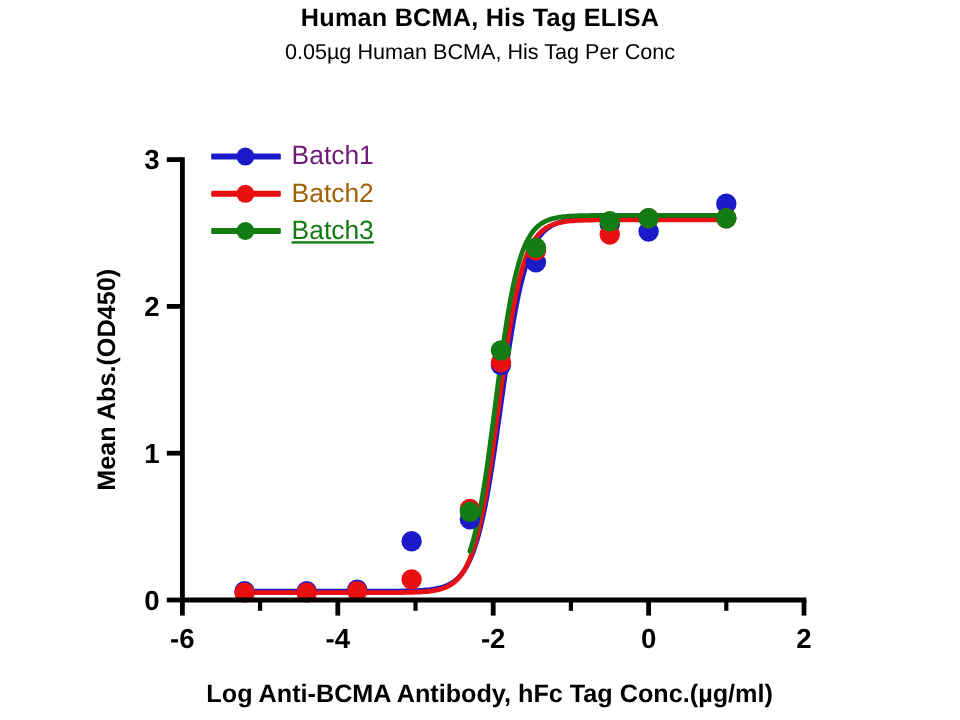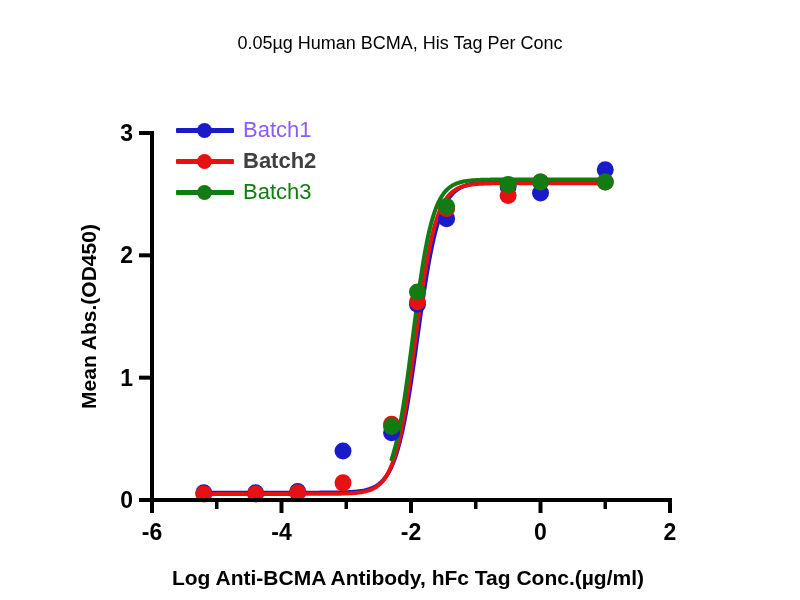--- a/index.html
+++ b/index.html
@@ -47,20 +47,21 @@
   .legend-glyph .lg-dot{
     position:absolute;left:21px;top:3px;width:15px;height:15px;border-radius:50%;
   }
   .legend-label{font-size:22px;font-weight:normal;line-height:1;}
 </style>
 </head>
 <body>
 
 <div id="root">
 
+  <div class="title">Human BCMA, His Tag ELISA</div>
   <div class="subtitle">0.05µg Human BCMA, His Tag Per Conc</div>
 
   <div class="plotwrap">
     <svg class="canvas" width="800" height="600">
       <g id="curves">
           <path d="M 203.80 492.66 L 205.62 492.66 L 207.45 492.66 L 209.27 492.66 L 211.10 492.66 L 212.92 492.66 L 214.75 492.66 L 216.57 492.66 L 218.40 492.66 L 220.22 492.66 L 222.05 492.66 L 223.87 492.66 L 225.70 492.66 L 227.52 492.66 L 229.35 492.66 L 231.17 492.66 L 233.00 492.66 L 234.82 492.66 L 236.65 492.66 L 238.47 492.66 L 240.30 492.66 L 242.12 492.66 L 243.94 492.66 L 245.77 492.66 L 247.59 492.66 L 249.42 492.66 L 251.24 492.66 L 253.07 492.66 L 254.89 492.66 L 256.72 492.66 L 258.54 492.66 L 260.37 492.66 L 262.19 492.66 L 264.02 492.66 L 265.84 492.66 L 267.67 492.66 L 269.49 492.66 L 271.32 492.66 L 273.14 492.66 L 274.97 492.66 L 276.79 492.66 L 278.62 492.66 L 280.44 492.66 L 282.27 492.66 L 284.09 492.66 L 285.91 492.66 L 287.74 492.66 L 289.56 492.66 L 291.39 492.66 L 293.21 492.66 L 295.04 492.66 L 296.86 492.66 L 298.69 492.65 L 300.51 492.65 L 302.34 492.65 L 304.16 492.65 L 305.99 492.65 L 307.81 492.65 L 309.64 492.65 L 311.46 492.64 L 313.29 492.64 L 315.11 492.64 L 316.94 492.63 L 318.76 492.63 L 320.59 492.62 L 322.41 492.61 L 324.24 492.60 L 326.06 492.59 L 327.88 492.58 L 329.71 492.57 L 331.53 492.55 L 333.36 492.53 L 335.18 492.51 L 337.01 492.48 L 338.83 492.44 L 340.66 492.40 L 342.48 492.36 L 344.31 492.30 L 346.13 492.24 L 347.96 492.16 L 349.78 492.07 L 351.61 491.96 L 353.43 491.83 L 355.26 491.68 L 357.08 491.50 L 358.91 491.28 L 360.73 491.03 L 362.56 490.74 L 364.38 490.38 L 366.20 489.97 L 368.03 489.48 L 369.85 488.90 L 371.68 488.22 L 373.50 487.42 L 375.33 486.48 L 377.15 485.37 L 378.98 484.06 L 380.80 482.53 L 382.63 480.74 L 384.45 478.65 L 386.28 476.21 L 388.10 473.38 L 389.93 470.09 L 391.75 466.30 L 393.58 461.93 L 395.40 456.94 L 397.23 451.24 L 399.05 444.81 L 400.88 437.57 L 402.70 429.50 L 404.52 420.59 L 406.35 410.83 L 408.17 400.26 L 410.00 388.95 L 411.82 376.98 L 413.65 364.49 L 415.47 351.63 L 417.30 338.56 L 419.12 325.48 L 420.95 312.56 L 422.77 299.99 L 424.60 287.91 L 426.42 276.46 L 428.25 265.75 L 430.07 255.83 L 431.90 246.75 L 433.72 238.52 L 435.55 231.13 L 437.37 224.54 L 439.20 218.70 L 441.02 213.58 L 442.85 209.09 L 444.67 205.19 L 446.49 201.81 L 448.32 198.89 L 450.14 196.38 L 451.97 194.23 L 453.79 192.38 L 455.62 190.81 L 457.44 189.46 L 459.27 188.32 L 461.09 187.34 L 462.92 186.52 L 464.74 185.81 L 466.57 185.22 L 468.39 184.71 L 470.22 184.28 L 472.04 183.92 L 473.87 183.61 L 475.69 183.35 L 477.52 183.14 L 479.34 182.95 L 481.17 182.79 L 482.99 182.66 L 484.82 182.55 L 486.64 182.45 L 488.46 182.37 L 490.29 182.30 L 492.11 182.25 L 493.94 182.20 L 495.76 182.16 L 497.59 182.12 L 499.41 182.09 L 501.24 182.07 L 503.06 182.05 L 504.89 182.03 L 506.71 182.01 L 508.54 182.00 L 510.36 181.99 L 512.19 181.98 L 514.01 181.97 L 515.84 181.97 L 517.66 181.96 L 519.49 181.96 L 521.31 181.95 L 523.14 181.95 L 524.96 181.95 L 526.78 181.95 L 528.61 181.94 L 530.43 181.94 L 532.26 181.94 L 534.08 181.94 L 535.91 181.94 L 537.73 181.94 L 539.56 181.94 L 541.38 181.94 L 543.21 181.94 L 545.03 181.94 L 546.86 181.94 L 548.68 181.94 L 550.51 181.93 L 552.33 181.93 L 554.16 181.93 L 555.98 181.93 L 557.81 181.93 L 559.63 181.93 L 561.46 181.93 L 563.28 181.93 L 565.11 181.93 L 566.93 181.93 L 568.75 181.93 L 570.58 181.93 L 572.40 181.93 L 574.23 181.93 L 576.05 181.93 L 577.88 181.93 L 579.70 181.93 L 581.53 181.93 L 583.35 181.93 L 585.18 181.93 L 587.00 181.93 L 588.83 181.93 L 590.65 181.93 L 592.48 181.93 L 594.30 181.93 L 596.13 181.93 L 597.95 181.93 L 599.78 181.93 L 601.60 181.93 L 603.43 181.93 L 605.25 181.93" class="series-line" stroke="#1a1ac8"></path>
           <path d="M 203.80 493.88 L 205.62 493.88 L 207.45 493.88 L 209.27 493.88 L 211.10 493.88 L 212.92 493.88 L 214.75 493.88 L 216.57 493.88 L 218.40 493.88 L 220.22 493.88 L 222.05 493.88 L 223.87 493.88 L 225.70 493.88 L 227.52 493.88 L 229.35 493.88 L 231.17 493.88 L 233.00 493.88 L 234.82 493.88 L 236.65 493.88 L 238.47 493.88 L 240.30 493.88 L 242.12 493.88 L 243.94 493.88 L 245.77 493.88 L 247.59 493.88 L 249.42 493.88 L 251.24 493.88 L 253.07 493.88 L 254.89 493.88 L 256.72 493.88 L 258.54 493.88 L 260.37 493.88 L 262.19 493.88 L 264.02 493.88 L 265.84 493.88 L 267.67 493.88 L 269.49 493.88 L 271.32 493.88 L 273.14 493.88 L 274.97 493.88 L 276.79 493.88 L 278.62 493.88 L 280.44 493.88 L 282.27 493.88 L 284.09 493.88 L 285.91 493.88 L 287.74 493.88 L 289.56 493.88 L 291.39 493.88 L 293.21 493.88 L 295.04 493.88 L 296.86 493.88 L 298.69 493.88 L 300.51 493.88 L 302.34 493.88 L 304.16 493.88 L 305.99 493.87 L 307.81 493.87 L 309.64 493.87 L 311.46 493.87 L 313.29 493.87 L 315.11 493.86 L 316.94 493.86 L 318.76 493.85 L 320.59 493.85 L 322.41 493.84 L 324.24 493.83 L 326.06 493.83 L 327.88 493.81 L 329.71 493.80 L 331.53 493.79 L 333.36 493.77 L 335.18 493.74 L 337.01 493.72 L 338.83 493.69 L 340.66 493.65 L 342.48 493.60 L 344.31 493.55 L 346.13 493.49 L 347.96 493.41 L 349.78 493.32 L 351.61 493.21 L 353.43 493.09 L 355.26 492.93 L 357.08 492.75 L 358.91 492.54 L 360.73 492.28 L 362.56 491.98 L 364.38 491.61 L 366.20 491.18 L 368.03 490.67 L 369.85 490.06 L 371.68 489.34 L 373.50 488.49 L 375.33 487.47 L 377.15 486.28 L 378.98 484.86 L 380.80 483.19 L 382.63 481.23 L 384.45 478.92 L 386.28 476.22 L 388.10 473.07 L 389.93 469.39 L 391.75 465.14 L 393.58 460.23 L 395.40 454.60 L 397.23 448.18 L 399.05 440.92 L 400.88 432.78 L 402.70 423.72 L 404.52 413.75 L 406.35 402.89 L 408.17 391.23 L 410.00 378.85 L 411.82 365.89 L 413.65 352.53 L 415.47 338.96 L 417.30 325.38 L 419.12 312.00 L 420.95 299.01 L 422.77 286.59 L 424.60 274.88 L 426.42 263.97 L 428.25 253.94 L 430.07 244.82 L 431.90 236.62 L 433.72 229.30 L 435.55 222.83 L 437.37 217.15 L 439.20 212.20 L 441.02 207.90 L 442.85 204.20 L 444.67 201.01 L 446.49 198.28 L 448.32 195.95 L 450.14 193.96 L 451.97 192.28 L 453.79 190.85 L 455.62 189.64 L 457.44 188.61 L 459.27 187.75 L 461.09 187.02 L 462.92 186.41 L 464.74 185.89 L 466.57 185.45 L 468.39 185.09 L 470.22 184.78 L 472.04 184.52 L 473.87 184.30 L 475.69 184.12 L 477.52 183.96 L 479.34 183.83 L 481.17 183.73 L 482.99 183.63 L 484.82 183.56 L 486.64 183.49 L 488.46 183.44 L 490.29 183.39 L 492.11 183.36 L 493.94 183.32 L 495.76 183.30 L 497.59 183.27 L 499.41 183.26 L 501.24 183.24 L 503.06 183.23 L 504.89 183.22 L 506.71 183.21 L 508.54 183.20 L 510.36 183.19 L 512.19 183.19 L 514.01 183.18 L 515.84 183.18 L 517.66 183.17 L 519.49 183.17 L 521.31 183.17 L 523.14 183.17 L 524.96 183.17 L 526.78 183.16 L 528.61 183.16 L 530.43 183.16 L 532.26 183.16 L 534.08 183.16 L 535.91 183.16 L 537.73 183.16 L 539.56 183.16 L 541.38 183.16 L 543.21 183.16 L 545.03 183.16 L 546.86 183.16 L 548.68 183.16 L 550.51 183.16 L 552.33 183.16 L 554.16 183.16 L 555.98 183.16 L 557.81 183.16 L 559.63 183.16 L 561.46 183.16 L 563.28 183.16 L 565.11 183.16 L 566.93 183.16 L 568.75 183.16 L 570.58 183.16 L 572.40 183.16 L 574.23 183.16 L 576.05 183.16 L 577.88 183.16 L 579.70 183.16 L 581.53 183.16 L 583.35 183.16 L 585.18 183.16 L 587.00 183.16 L 588.83 183.16 L 590.65 183.16 L 592.48 183.16 L 594.30 183.16 L 596.13 183.16 L 597.95 183.16 L 599.78 183.16 L 601.60 183.16 L 603.43 183.16 L 605.25 183.16" class="series-line" stroke="#e81010"></path>
           <path d="M 391.58 459.32 L 392.55 456.33 L 393.52 453.11 L 394.49 449.65 L 395.46 445.93 L 396.43 441.95 L 397.40 437.71 L 398.37 433.19 L 399.35 428.39 L 400.32 423.31 L 401.29 417.94 L 402.26 412.30 L 403.23 406.39 L 404.20 400.22 L 405.17 393.80 L 406.14 387.14 L 407.12 380.27 L 408.09 373.21 L 409.06 365.99 L 410.03 358.63 L 411.00 351.17 L 411.97 343.64 L 412.94 336.07 L 413.91 328.51 L 414.89 320.98 L 415.86 313.52 L 416.83 306.16 L 417.80 298.94 L 418.77 291.88 L 419.74 285.01 L 420.71 278.35 L 421.68 271.93 L 422.65 265.75 L 423.63 259.84 L 424.60 254.20 L 425.57 248.84 L 426.54 243.76 L 427.51 238.96 L 428.48 234.44 L 429.45 230.19 L 430.43 226.22 L 431.40 222.50 L 432.37 219.04 L 433.34 215.81 L 434.31 212.82 L 435.28 210.05 L 436.25 207.48 L 437.22 205.11 L 438.19 202.93 L 439.17 200.92 L 440.14 199.06 L 441.11 197.36 L 442.08 195.80 L 443.05 194.37 L 444.02 193.06 L 444.99 191.85 L 445.96 190.76 L 446.94 189.75 L 447.91 188.83 L 448.88 187.99 L 449.85 187.23 L 450.82 186.53 L 451.79 185.90 L 452.76 185.32 L 453.74 184.79 L 454.71 184.31 L 455.68 183.87 L 456.65 183.47 L 457.62 183.11 L 458.59 182.78 L 459.56 182.48 L 460.53 182.20 L 461.50 181.95 L 462.48 181.73 L 463.45 181.52 L 464.42 181.34 L 465.39 181.17 L 466.36 181.01 L 467.33 180.87 L 468.30 180.75 L 469.28 180.63 L 470.25 180.53 L 471.22 180.43 L 472.19 180.34 L 473.16 180.26 L 474.13 180.19 L 475.10 180.13 L 476.07 180.07 L 477.04 180.02 L 478.02 179.97 L 478.99 179.92 L 479.96 179.88 L 480.93 179.85 L 481.90 179.81 L 482.87 179.78 L 483.84 179.76 L 484.81 179.73 L 485.79 179.71 L 486.76 179.69 L 487.73 179.67 L 488.70 179.65 L 489.67 179.64 L 490.64 179.62 L 491.61 179.61 L 492.58 179.60 L 493.56 179.59 L 494.53 179.58 L 495.50 179.57 L 496.47 179.56 L 497.44 179.56 L 498.41 179.55 L 499.38 179.54 L 500.36 179.54 L 501.33 179.53 L 502.30 179.53 L 503.27 179.53 L 504.24 179.52 L 505.21 179.52 L 506.18 179.52 L 507.15 179.51 L 508.13 179.51 L 509.10 179.51 L 510.07 179.51 L 511.04 179.50 L 512.01 179.50 L 512.98 179.50 L 513.95 179.50 L 514.92 179.50 L 515.89 179.50 L 516.87 179.50 L 517.84 179.50 L 518.81 179.49 L 519.78 179.49 L 520.75 179.49 L 521.72 179.49 L 522.69 179.49 L 523.66 179.49 L 524.64 179.49 L 525.61 179.49 L 526.58 179.49 L 527.55 179.49 L 528.52 179.49 L 529.49 179.49 L 530.46 179.49 L 531.43 179.49 L 532.41 179.49 L 533.38 179.49 L 534.35 179.49 L 535.32 179.49 L 536.29 179.49 L 537.26 179.49 L 538.23 179.49 L 539.21 179.49 L 540.18 179.49 L 541.15 179.49 L 542.12 179.49 L 543.09 179.49 L 544.06 179.49 L 545.03 179.49 L 546.00 179.49 L 546.97 179.49 L 547.95 179.49 L 548.92 179.49 L 549.89 179.49 L 550.86 179.49 L 551.83 179.49 L 552.80 179.49 L 553.77 179.49 L 554.75 179.49 L 555.72 179.49 L 556.69 179.49 L 557.66 179.49 L 558.63 179.49 L 559.60 179.49 L 560.57 179.49 L 561.54 179.49 L 562.51 179.49 L 563.49 179.49 L 564.46 179.49 L 565.43 179.49 L 566.40 179.49 L 567.37 179.49 L 568.34 179.49 L 569.31 179.49 L 570.29 179.49 L 571.26 179.49 L 572.23 179.49 L 573.20 179.49 L 574.17 179.49 L 575.14 179.49 L 576.11 179.49 L 577.08 179.49 L 578.06 179.49 L 579.03 179.49 L 580.00 179.49 L 580.97 179.49 L 581.94 179.49 L 582.91 179.49 L 583.88 179.49 L 584.85 179.49 L 585.83 179.49 L 586.80 179.49 L 587.77 179.49 L 588.74 179.49 L 589.71 179.49 L 590.68 179.49 L 591.65 179.49 L 592.62 179.49 L 593.60 179.49 L 594.57 179.49 L 595.54 179.49 L 596.51 179.49 L 597.48 179.49 L 598.45 179.49 L 599.42 179.49 L 600.39 179.49 L 601.37 179.49 L 602.34 179.49 L 603.31 179.49 L 604.28 179.49 L 605.25 179.49" class="series-line" stroke="#127b12"></path>
         </g>
       <g id="points">
@@ -122,31 +123,31 @@
         </g>
     </svg>
   </div>
 
   <div class="legend">
     <div class="legend-row">
       <span class="legend-glyph">
         <span class="lg-line" id="lg-line-0" style="background: rgb(26, 26, 200);"></span>
           <span class="lg-dot" id="lg-dot-0" style="background: rgb(26, 26, 200);"></span>
       </span>
-      <span class="legend-label" id="lg-text-0" style="color: #8b5cf6;">Batch1</span>
+      <span class="legend-label" id="lg-text-0" style="color: #701a75;">Batch1</span>
     </div>
     <div class="legend-row">
       <span class="legend-glyph">
         <span class="lg-line" id="lg-line-1" style="background: rgb(232, 16, 16);"></span>
           <span class="lg-dot" id="lg-dot-1" style="background: rgb(232, 16, 16);"></span>
       </span>
-      <span class="legend-label" id="lg-text-1" style="color: #404040; font-weight: bold;">Batch2</span>
+      <span class="legend-label" id="lg-text-1" style="color: #a16207;">Batch2</span>
     </div>
     <div class="legend-row">
       <span class="legend-glyph">
         <span class="lg-line" id="lg-line-2" style="background: rgb(18, 123, 18);"></span>
           <span class="lg-dot" id="lg-dot-2" style="background: rgb(18, 123, 18);"></span>
       </span>
-      <span class="legend-label" id="lg-text-2" style="color: rgb(18, 123, 18);">Batch3</span>
+      <span class="legend-label" id="lg-text-2" style="color: rgb(18, 123, 18); text-decoration: underline;">Batch3</span>
     </div>
   </div>
 
 </div>
 
 </body></html>

